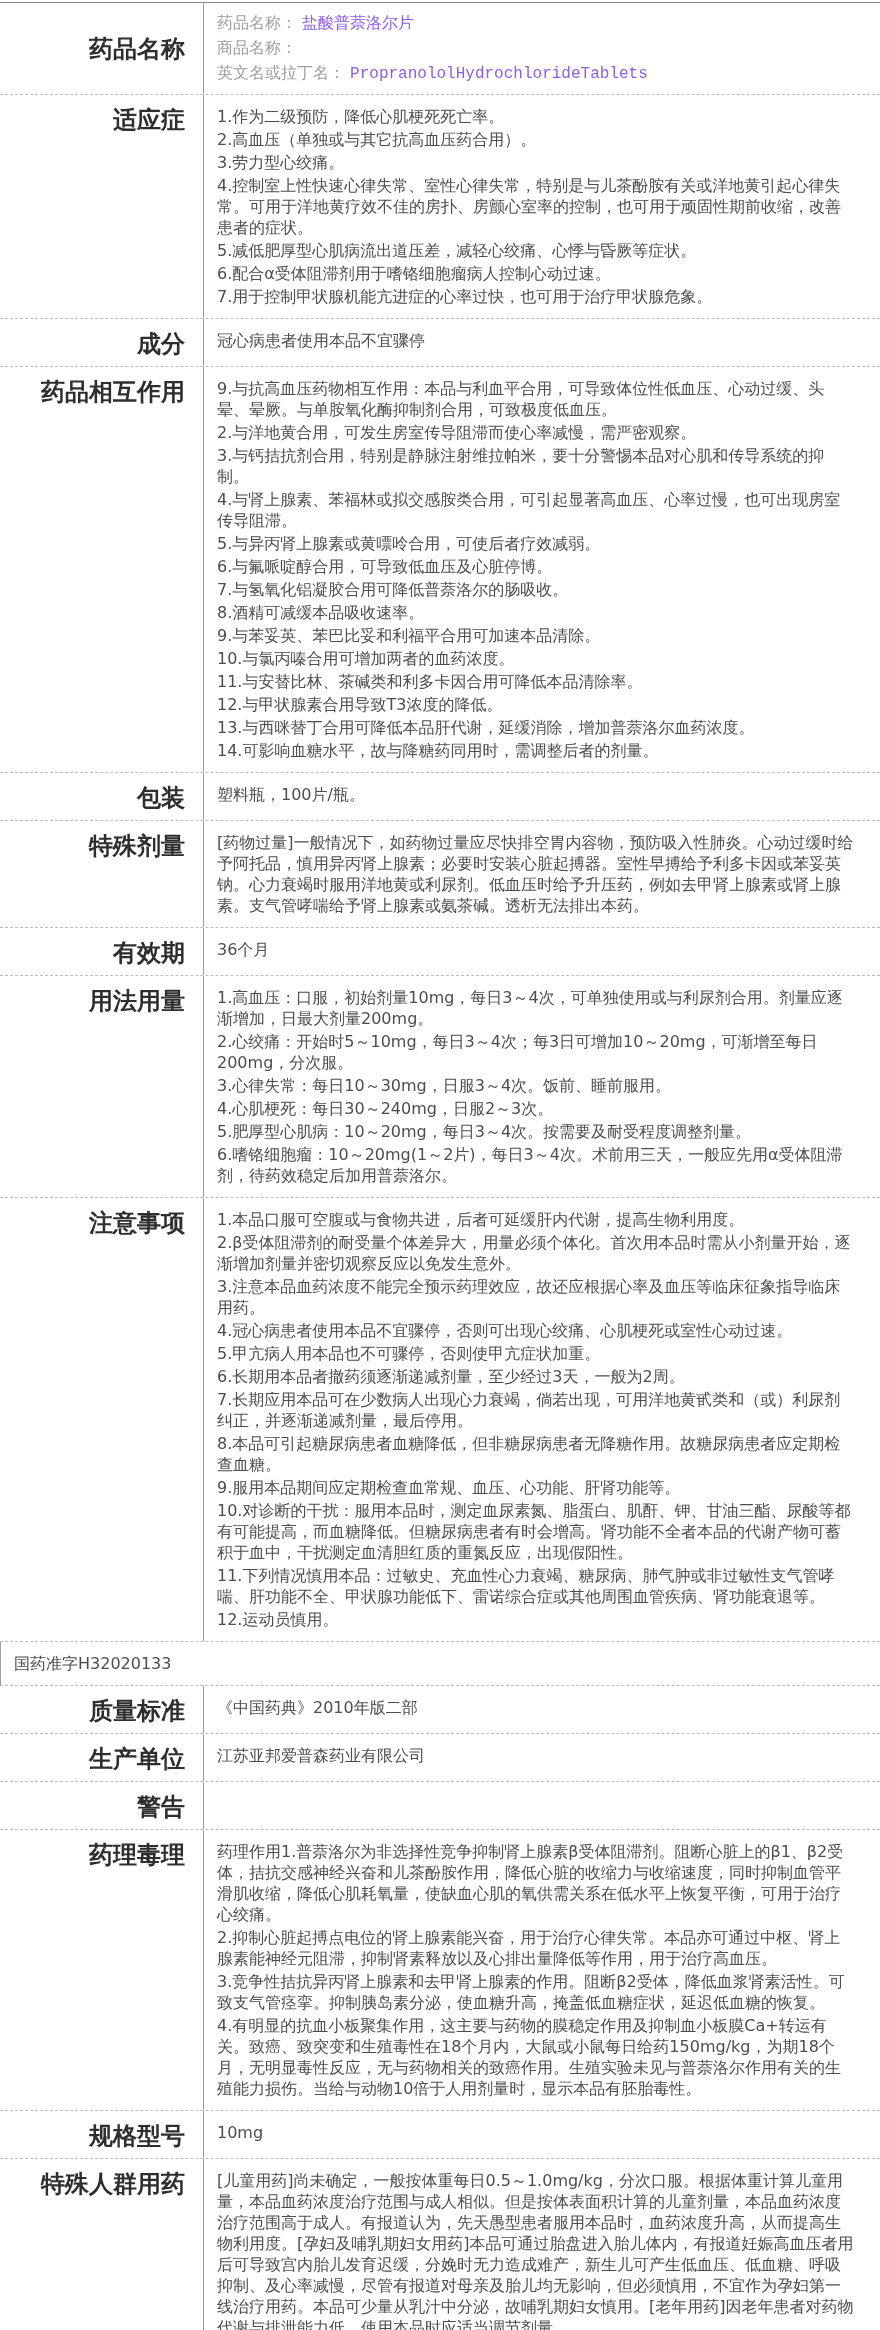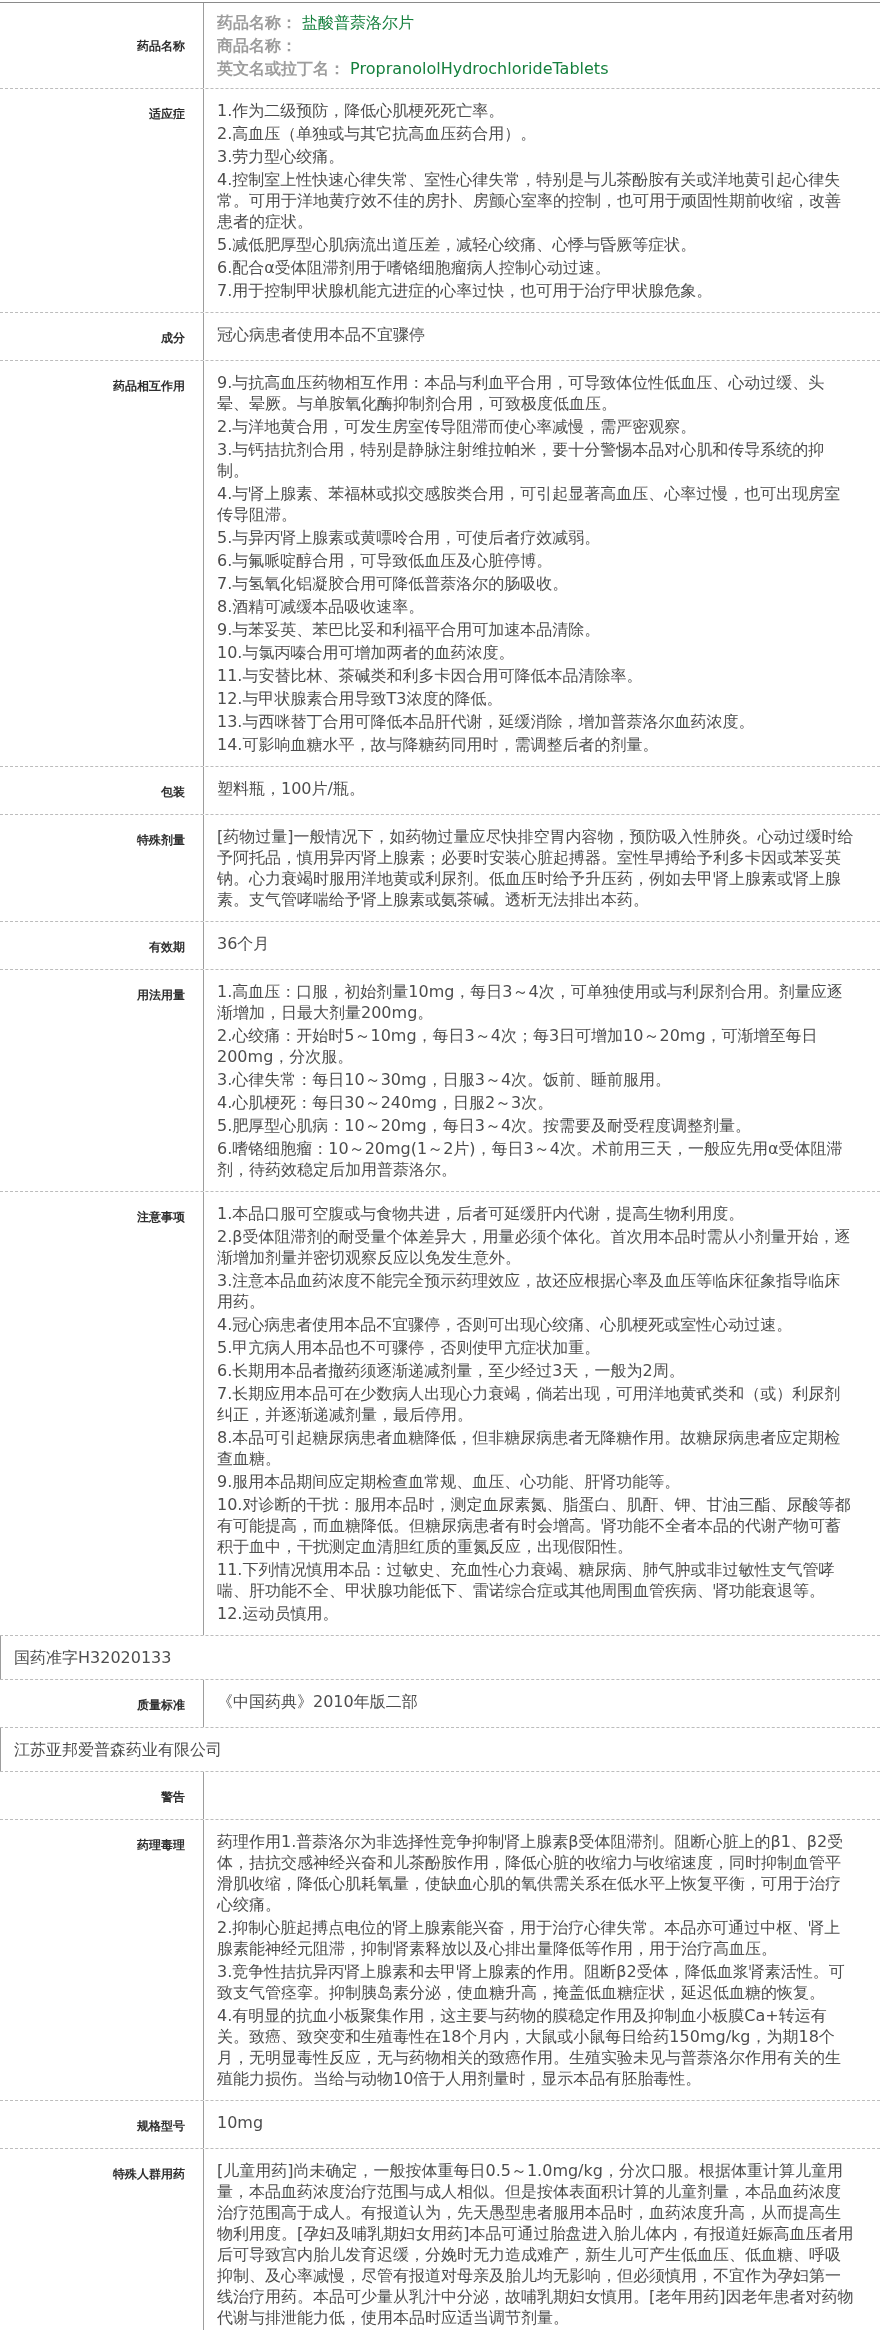--- a/index.html
+++ b/index.html
@@ -18,21 +18,21 @@
     display:flex;
     align-items:stretch;
     border-bottom:1px dashed #bdbdbd;
   }
   .label-cell{
     flex:0 0 203px;
     width:203px;
     box-sizing:border-box;
     padding:13px 18px 10px 6px;
     text-align:right;
-    font-size:12px;
+    font-size:24px;
     font-weight:bold;
     color:#2e2e2e;
     line-height:24px;
   }
   .content-cell{
     flex:1 1 auto;
     box-sizing:border-box;
     border-left:1px solid #9d9d9d;
     padding:10px 24px 10px 13px;
     font-size:16px;
@@ -42,22 +42,22 @@
   }
   .content-line{
     margin:0;
     padding:1px 0;
     word-break:break-word;
   }
   .pair-line{
     line-height:23px;
     padding:0;
   }
-  .pair-key{color:#9d9d9d;font-weight:bold;}
-  .pair-value{color:#15803d;}
+  .pair-key{color:#9d9d9d;}
+  .pair-value{color:#8b5cf6;font-family:Liberation Mono, monospace;}
   .spec-row.pairs-row .label-cell{
     display:flex;
     align-items:center;
     justify-content:flex-end;
     padding-top:4px;padding-bottom:4px;
   }
   .spec-row.pairs-row .content-cell{padding-top:8px;padding-bottom:8px;}
 </style>
 </head>
 <body>
@@ -159,20 +159,21 @@
         <div class="content-line">国药准字H32020133</div>
       </div>
     </div>
     <div class="spec-row">
       <div class="label-cell">质量标准</div>
       <div class="content-cell">
         <div class="content-line">《中国药典》2010年版二部</div>
       </div>
     </div>
     <div class="spec-row">
+      <div class="label-cell">生产单位</div>
       <div class="content-cell">
         <div class="content-line">江苏亚邦爱普森药业有限公司</div>
       </div>
     </div>
     <div class="spec-row">
       <div class="label-cell">警告</div>
       <div class="content-cell"></div>
     </div>
     <div class="spec-row">
       <div class="label-cell">药理毒理</div>

